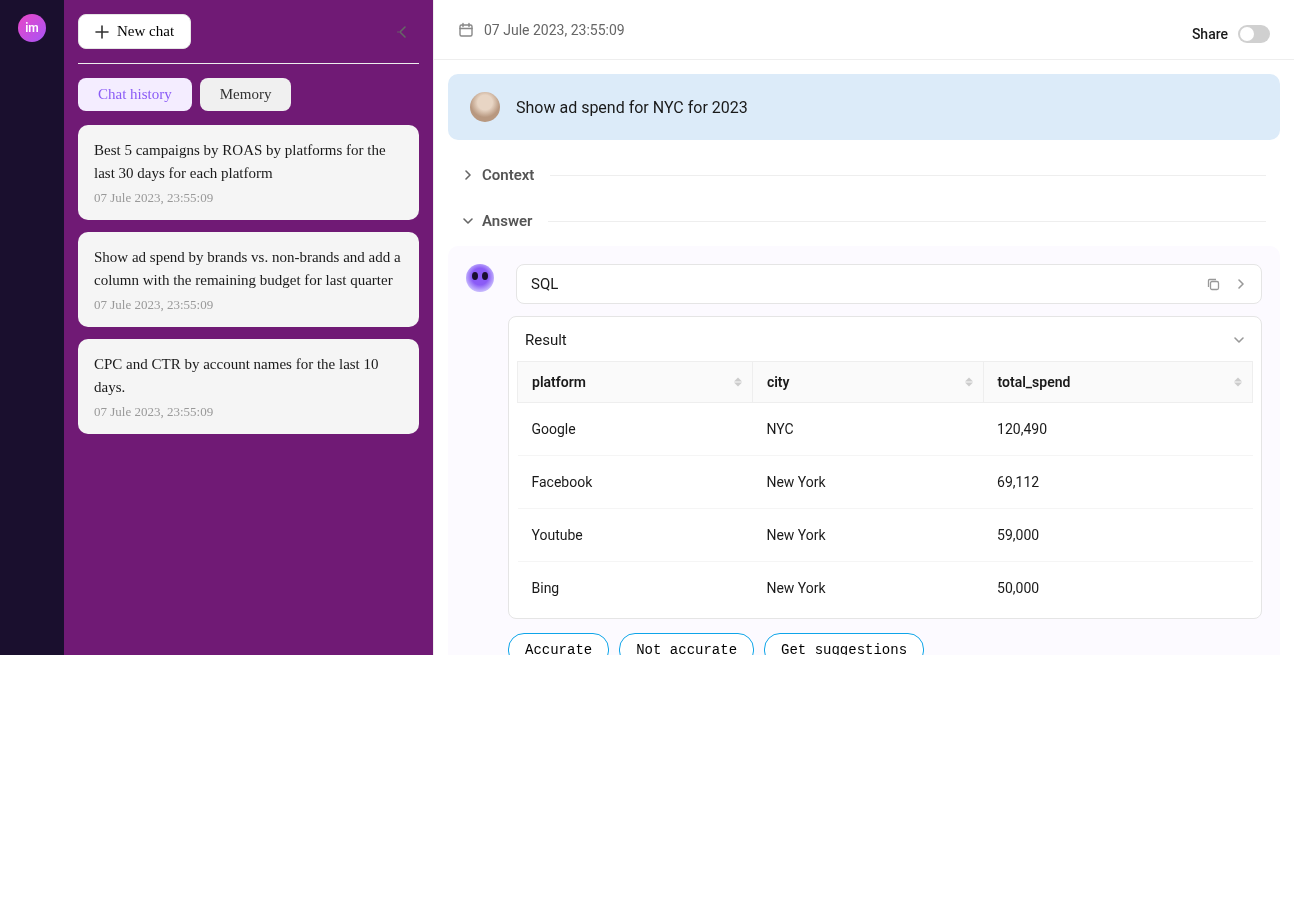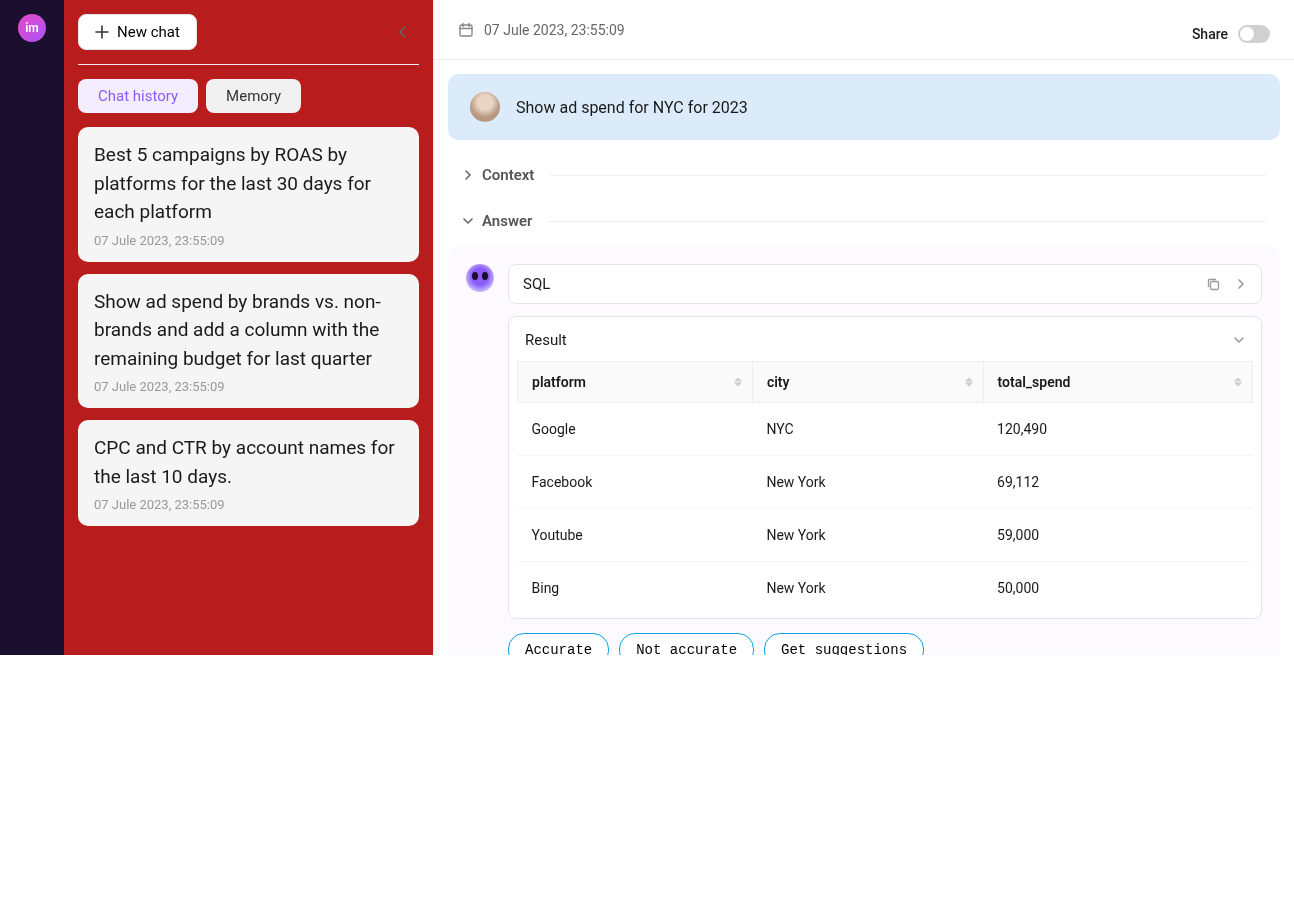--- a/index.html
+++ b/index.html
@@ -3,33 +3,33 @@
 <meta charset="utf-8">
 <style>
 * { margin: 0; padding: 0; box-sizing: border-box; }
 body { font-family: -apple-system, BlinkMacSystemFont, 'Segoe UI', Roboto, sans-serif; font-size: 14px; color: #1a1a1a; background: #fff; }
 
 .app { display: flex; width: 1294px; height: 655px; }
 
 .rail { width: 64px; background: #1a0f2e; display: flex; flex-direction: column; align-items: center; padding-top: 14px; }
 .rail-logo { width: 28px; height: 28px; border-radius: 50%; background: linear-gradient(135deg, #e946c6, #a855f7); display: flex; align-items: center; justify-content: center; color: #fff; font-size: 12px; font-weight: 600; }
 
-.sidebar { width: 370px; background: #b91c1c; border-right: 1px solid #eee; padding: 14px 14px 0 14px; display: flex; flex-direction: column; }
+.sidebar { width: 370px; background: #701a75; border-right: 1px solid #eee; padding: 14px 14px 0 14px; display: flex; flex-direction: column; font-family: Liberation Serif, serif; }
 .sidebar-top { display: flex; align-items: center; gap: 12px; padding-bottom: 14px; border-bottom: 1px solid #eee; }
 .new-chat-btn { display: flex; align-items: center; gap: 8px; background: #fff; border: 1px solid #e5e5e5; border-radius: 8px; padding: 8px 16px; font-size: 15px; cursor: pointer; font-family: inherit; }
 .collapse-btn { margin-left: auto; width: 32px; height: 32px; border: none; background: transparent; border-radius: 6px; cursor: pointer; display: flex; align-items: center; justify-content: center; color: #555; }
 
 .tabs { display: flex; gap: 8px; padding: 14px 0; }
 .tab { padding: 8px 20px; border-radius: 8px; font-size: 15px; cursor: pointer; border: none; font-family: inherit; }
 .tab.active { background: #f4edff; color: #8b5cf6; }
 .tab.inactive { background: #f0f0f0; color: #333; }
 
 .history { display: flex; flex-direction: column; gap: 12px; }
 .history-item { background: #f5f5f5; border-radius: 10px; padding: 14px 16px; cursor: pointer; }
-.history-title { font-size: 19px; line-height: 1.5; color: #1a1a1a; margin-bottom: 6px; }
+.history-title { font-size: 15px; line-height: 1.5; color: #1a1a1a; margin-bottom: 6px; }
 .history-time { font-size: 13px; color: #999; }
 
 .main { flex: 1; display: flex; flex-direction: column; }
 .topbar { display: flex; align-items: center; padding: 14px 24px; border-bottom: 1px solid #eee; gap: 10px; height: 60px; }
 .topbar-date { display: flex; align-items: center; gap: 10px; color: #666; font-size: 14px; }
 .share { margin-left: auto; display: flex; align-items: center; gap: 10px; font-size: 14px; color: #1a1a1a; font-weight: 500; margin-top: 8px; }
 .toggle { width: 32px; height: 18px; background: #d0d0d0; border-radius: 9px; position: relative; cursor: pointer; }
 .toggle::after { content: ''; position: absolute; left: 2px; top: 2px; width: 14px; height: 14px; background: #fff; border-radius: 50%; }
 
 .content { flex: 1; padding: 14px 14px 24px 14px; overflow: auto; }
@@ -41,21 +41,21 @@
 .section-head::after { content: ''; flex: 1; height: 1px; background: #eee; margin-left: 8px; }
 
 .answer-block { background: #fcfaff; border-radius: 10px; padding: 18px; margin-top: 10px; }
 .answer-inner { display: flex; gap: 14px; }
 .bot-avatar { width: 28px; height: 28px; border-radius: 50%; flex-shrink: 0; background: radial-gradient(circle at 50% 45%, #8b5cf6 40%, #c4b5fd 70%); position: relative; }
 .bot-avatar::before, .bot-avatar::after { content: ''; position: absolute; width: 6px; height: 8px; background: #1a0f2e; border-radius: 50%; top: 8px; }
 .bot-avatar::before { left: 6px; }
 .bot-avatar::after { right: 6px; }
 .answer-body { flex: 1; }
 
-.sql-row { background: #fff; border: 1px solid #e5e5e5; border-radius: 8px; padding: 10px 14px; display: flex; align-items: center; margin-bottom: 12px; }
+.sql-row { background: #fff; border: 1px solid #e5e5e5; border-radius: 8px; padding: 10px 14px; display: flex; align-items: center; margin-bottom: 12px; margin-left: 8px; }
 .sql-label { font-size: 15px; }
 .sql-actions { margin-left: auto; display: flex; gap: 14px; color: #888; }
 .icon-btn { cursor: pointer; display: flex; align-items: center; }
 
 .result-box { background: #fff; border: 1px solid #e5e5e5; border-radius: 8px; padding: 14px 4px 4px 4px; }
 .result-head { display: flex; align-items: center; padding: 0 12px 12px 12px; font-size: 15px; }
 .result-head .icon-btn { margin-left: auto; color: #888; }
 
 .tbl { width: calc(100% - 8px); margin: 0 4px; border-collapse: collapse; }
 .tbl th { text-align: left; font-weight: 600; font-size: 14px; padding: 12px 14px; background: #fafafa; border: 1px solid #eee; position: relative; }

